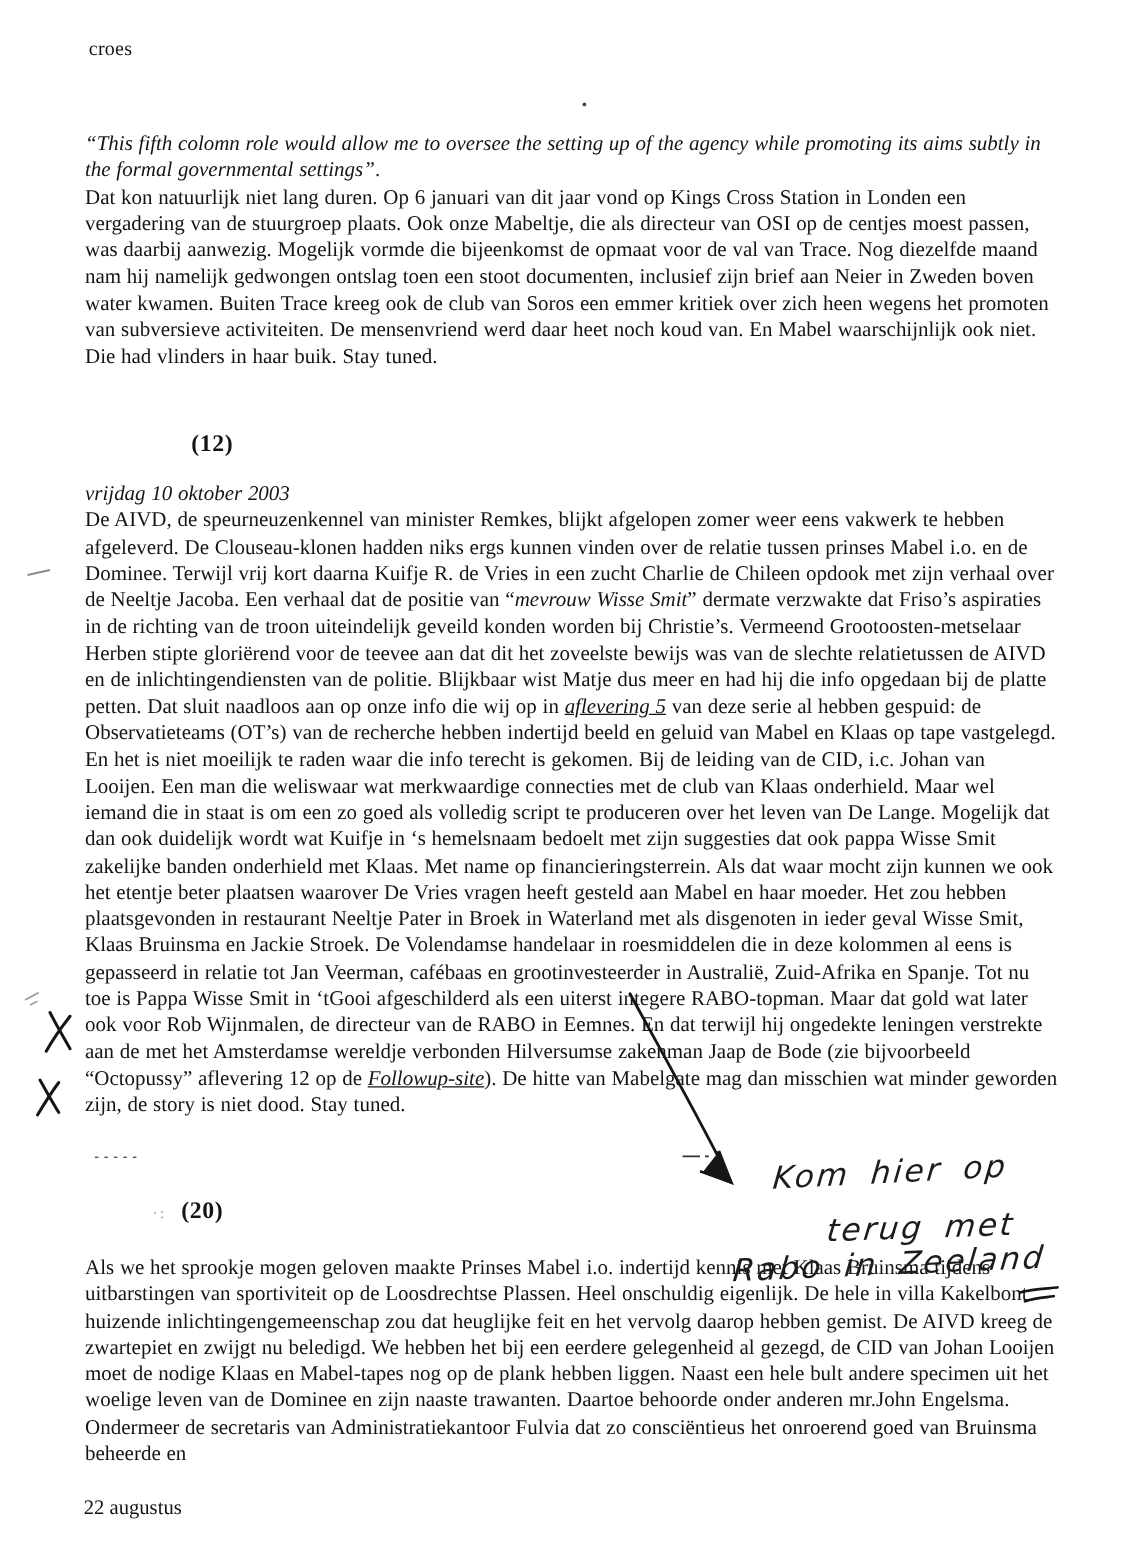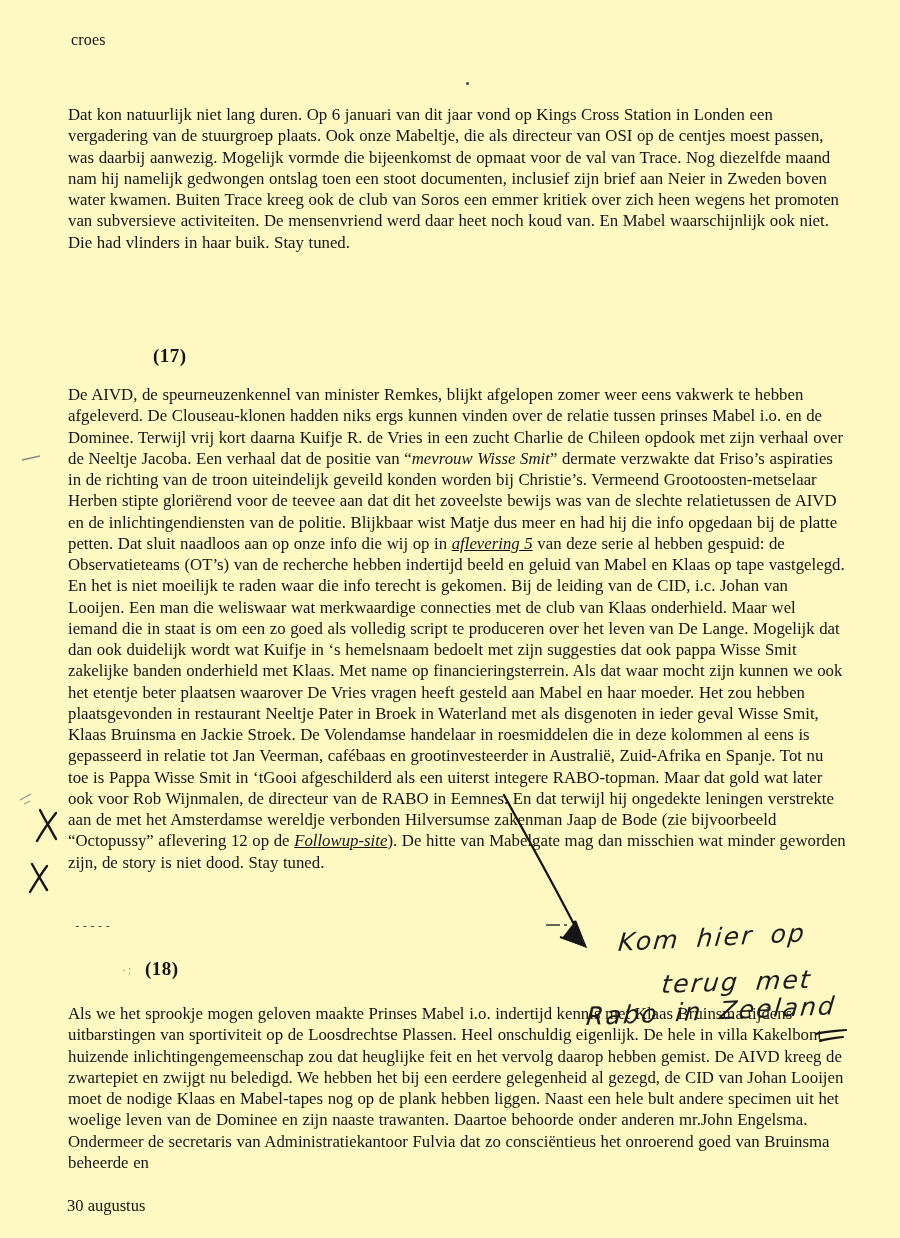--- a/index.html
+++ b/index.html
@@ -1,20 +1,20 @@
 <!DOCTYPE html>
 <html><head>
 <meta charset="utf-8">
 <title>croes</title>
 <style>
   html,body{margin:0;padding:0;background:#e8e8e8;}
   .page{
     position:relative;
     width:900px;height:1238px;
-    background:#fef9c3;
+    background:#ffffff;
     overflow:hidden;
     font-family:"Liberation Serif", serif;
     color:#141414;
   }
   .abs{position:absolute;}
   .header{font-size:16px;letter-spacing:0.2px;}
   .col{
     width:780px;
     font-size:16.8px;
     line-height:21.25px;
@@ -46,40 +46,42 @@
 </head>
 <body>
 
 <div class="page">
 
   <div class="abs header" style="left:71px; top:31px;">croes</div>
 
   <div class="speck" style="left:466px; top:82px; width:3px; height:3px;"></div>
 
   <div class="abs col" style="left:68px; top:104px;">
+    <p><span class="i">“This fifth colomn role would allow me to oversee the setting up of the agency while promoting its aims subtly in the formal governmental settings”</span><span>.</span></p>
     <p>Dat kon natuurlijk niet lang duren. Op 6 januari van dit jaar vond op Kings Cross Station in Londen een vergadering van de stuurgroep plaats. Ook onze Mabeltje, die als directeur van OSI op de centjes moest passen, was daarbij aanwezig. Mogelijk vormde die bijeenkomst de opmaat voor de val van Trace. Nog diezelfde maand nam hij namelijk gedwongen ontslag toen een stoot documenten, inclusief zijn brief aan Neier in Zweden boven water kwamen. Buiten Trace kreeg ook de club van Soros een emmer kritiek over zich heen wegens het promoten van subversieve activiteiten. De mensenvriend werd daar heet noch koud van. En Mabel waarschijnlijk ook niet. Die had vlinders in haar buik. Stay tuned.</p>
   </div>
 
-  <div class="abs heading" style="left:153px; top:345px;">(17)</div>
+  <div class="abs heading" style="left:153px; top:345px;">(12)</div>
 
   <div class="abs col" style="left:68px; top:384px;">
+    <p class="date">vrijdag 10 oktober 2003</p>
     <p><span>De AIVD, de speurneuzenkennel van minister Remkes, blijkt afgelopen zomer weer eens vakwerk te hebben afgeleverd. De Clouseau-klonen hadden niks ergs kunnen vinden over de relatie tussen prinses Mabel i.o. en de Dominee. Terwijl vrij kort daarna Kuifje R. de Vries in een zucht Charlie de Chileen opdook met zijn verhaal over de Neeltje Jacoba. Een verhaal dat de positie van “</span><span class="i">mevrouw Wisse Smit</span><span>” dermate verzwakte dat Friso’s aspiraties in de richting van de troon uiteindelijk geveild konden worden bij Christie’s. Vermeend Grootoosten-metselaar Herben stipte gloriërend voor de teevee aan dat dit het zoveelste bewijs was van de slechte relatietussen de AIVD en de inlichtingendiensten van de politie. Blijkbaar wist Matje dus meer en had hij die info opgedaan bij de platte petten. Dat sluit naadloos aan op onze info die wij op in </span><span class="u">aflevering 5</span><span> van deze serie al hebben gespuid: de Observatieteams (OT’s) van de recherche hebben indertijd beeld en geluid van Mabel en Klaas op tape vastgelegd. En het is niet moeilijk te raden waar die info terecht is gekomen. Bij de leiding van de CID, i.c. Johan van Looijen. Een man die weliswaar wat merkwaardige connecties met de club van Klaas onderhield. Maar wel iemand die in staat is om een zo goed als volledig script te produceren over het leven van De Lange. Mogelijk dat dan ook duidelijk wordt wat Kuifje in ‘s hemelsnaam bedoelt met zijn suggesties dat ook pappa Wisse Smit zakelijke banden onderhield met Klaas. Met name op financieringsterrein. Als dat waar mocht zijn kunnen we ook het etentje beter plaatsen waarover De Vries vragen heeft gesteld aan Mabel en haar moeder. Het zou hebben plaatsgevonden in restaurant Neeltje Pater in Broek in Waterland met als disgenoten in ieder geval Wisse Smit, Klaas Bruinsma en Jackie Stroek. De Volendamse handelaar in roesmiddelen die in deze kolommen al eens is gepasseerd in relatie tot Jan Veerman, cafébaas en grootinvesteerder in Australië, Zuid-Afrika en Spanje. Tot nu toe is Pappa Wisse Smit in ‘tGooi afgeschilderd als een uiterst integere RABO-topman. Maar dat gold wat later ook voor Rob Wijnmalen, de directeur van de RABO in Eemnes. En dat terwijl hij ongedekte leningen verstrekte aan de met het Amsterdamse wereldje verbonden Hilversumse zakenman Jaap de Bode (zie bijvoorbeeld “Octopussy” aflevering 12 op de </span><span class="u">Followup-site</span><span>). De hitte van Mabelgate mag dan misschien wat minder geworden zijn, de story is niet dood. Stay tuned.</span></p>
   </div>
 
   <div class="abs sep" style="left:74px; top:919px;">-----</div>
 
   <div class="faint-dots" style="left:122px; top:963px;">·:</div>
 
-  <div class="abs heading" style="left:145px; top:958px;">(18)</div>
+  <div class="abs heading" style="left:145px; top:958px;">(20)</div>
 
   <div class="abs col" style="left:68px; top:1003px;">
     <p>Als we het sprookje mogen geloven maakte Prinses Mabel i.o. indertijd kennis met Klaas Bruinsma tijdens uitbarstingen van sportiviteit op de Loosdrechtse Plassen. Heel onschuldig eigenlijk. De hele in villa Kakelbont huizende inlichtingengemeenschap zou dat heuglijke feit en het vervolg daarop hebben gemist. De AIVD kreeg de zwartepiet en zwijgt nu beledigd. We hebben het bij een eerdere gelegenheid al gezegd, de CID van Johan Looijen moet de nodige Klaas en Mabel-tapes nog op de plank hebben liggen. Naast een hele bult andere specimen uit het woelige leven van de Dominee en zijn naaste trawanten. Daartoe behoorde onder anderen mr.John Engelsma. Ondermeer de secretaris van Administratiekantoor Fulvia dat zo consciëntieus het onroerend goed van Bruinsma beheerde en</p>
   </div>
 
-  <div class="abs footer" style="left:67px; top:1196px;">30 augustus</div>
+  <div class="abs footer" style="left:67px; top:1196px;">22 augustus</div>
 
   <div class="abs hand" style="left:617px; top:928px; transform:skewX(-8deg) rotate(-3deg);">Kom hier op</div>
   <div class="abs hand" style="left:660px; top:970px;">terug met</div>
   <div class="abs hand" style="left:585px; top:1002px; transform:skewX(-8deg) rotate(-2.5deg);">Rabo in Zeeland</div>
 
   <svg class="overlay" width="900" height="1238" viewBox="0 0 900 1238">
 
     <g>
       <path d="M504,795 C519,823 551,879 580,936" stroke="#161616" stroke-width="2.3" fill="none" stroke-linecap="round"></path>
       <polygon points="587,948 562,938 576,920" fill="#161616"></polygon>

